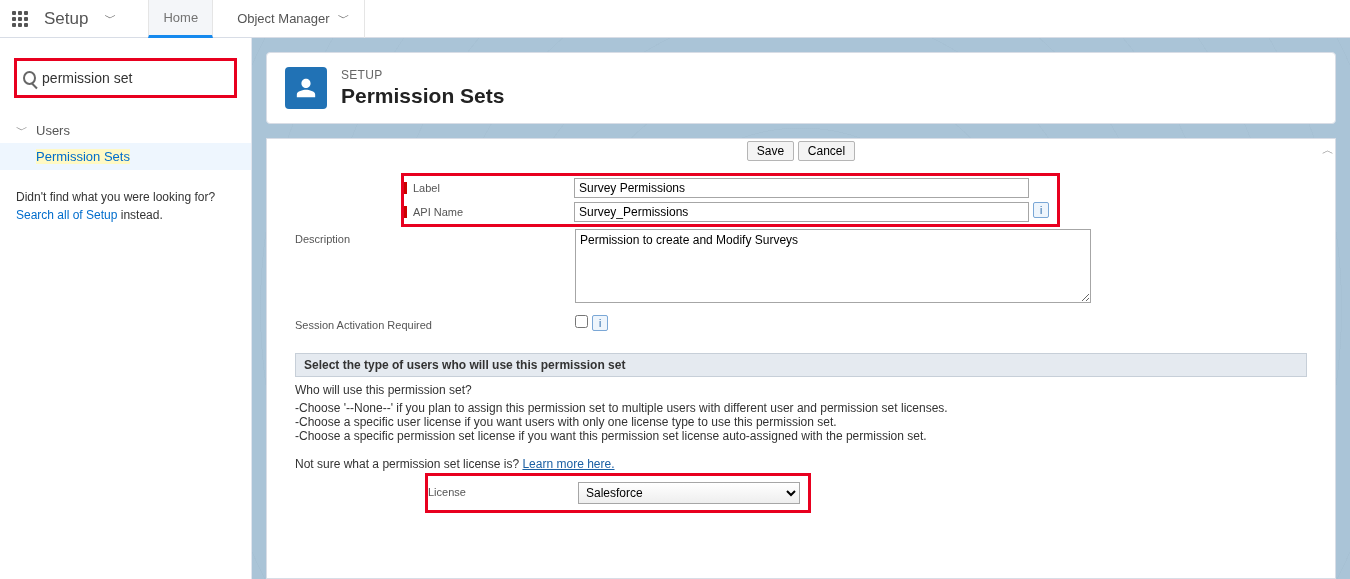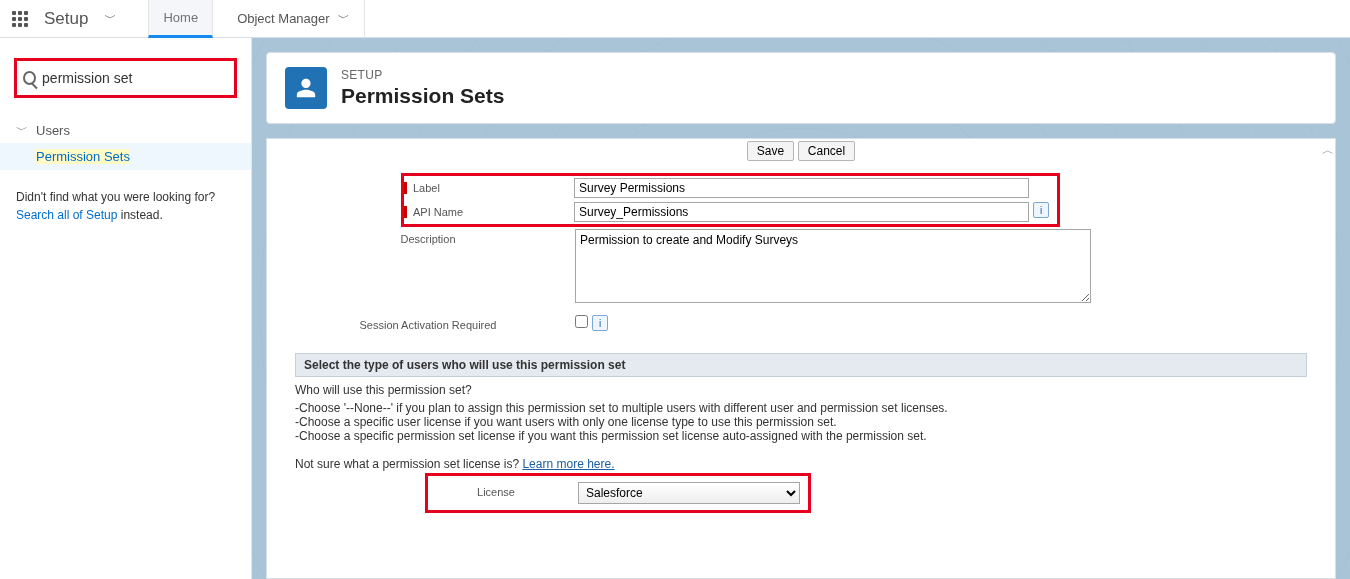--- a/index.html
+++ b/index.html
@@ -41,21 +41,21 @@
     .body{ background:#fff; flex:1; margin-top:14px; border:1px solid #d8dde6; padding:0 28px 20px 28px; position:relative; z-index:1; overflow:auto;}
     .scrollbar-ind{position:absolute; right:0; top:3px; width:14px; height:14px; color:#888; font-size:12px; text-align:center;}
     .btnrow{ text-align:center; padding:2px 0 6px; }
     .sfbtn{ background:#f4f4f4; border:1px solid #b5b5b5; padding:2px 9px; font-size:12px; cursor:pointer; border-radius:2px;}
     .sectionbar{ background:#e5eaf0; border:1px solid #c7cfd8; padding:4px 8px; font-weight:bold; font-size:12px; color:#333; display:flex; align-items:center; justify-content:space-between;}
     .req{ display:flex; align-items:center; gap:4px; font-weight:normal; font-size:11px; color:#333;}
     .reqbar{ display:inline-block; width:3px; height:14px; background:#c00;}
     .formgrid{ padding:6px 0;}
     .redframe{ border:3px solid #e8001f; display:inline-block; padding:0px 8px 0px 0; margin-left:106px;}
     .row{ display:flex; align-items:flex-start; padding:2px 0;}
-    .lbl{ width:280px; text-align:center; padding-right:14px; font-size:11px; color:#555; padding-top:4px;}
+    .lbl{ width:280px; text-align:left; padding-right:14px; font-size:11px; color:#555; padding-top:4px;}
     .lbl.req::before{content:"";display:inline-block;width:3px;height:12px;background:#c00;margin-right:2px;vertical-align:-2px;}
     .txtin{ width:455px; border:1px solid #a6a6a6; padding:2px 4px; font-size:12px; height:20px;}
     .inforedframe .lbl{ width:170px; }
     .infoicon{ width:16px;height:16px;border:1px solid #7aa7d6;color:#1b5fa3;font-size:10px;display:inline-flex;align-items:center;justify-content:center;margin-left:4px;border-radius:2px;background:#eef5fc;cursor:pointer;}
     .txtarea{ width:516px; height:74px; border:1px solid #a6a6a6; padding:3px 4px; font-size:12px; resize:both;}
     .chk{ width:13px; height:13px; border:1px solid #888;}
     .help{ font-size:12px; color:#333; padding:6px 0 2px; }
     .help ul{list-style:none; padding:4px 0;}
     .link{color:#1b5fa3; text-decoration:underline; cursor:pointer;}
     .licframe{ border:3px solid #e8001f; display:inline-block; margin-left:130px; padding:4px 8px 4px 0;}

